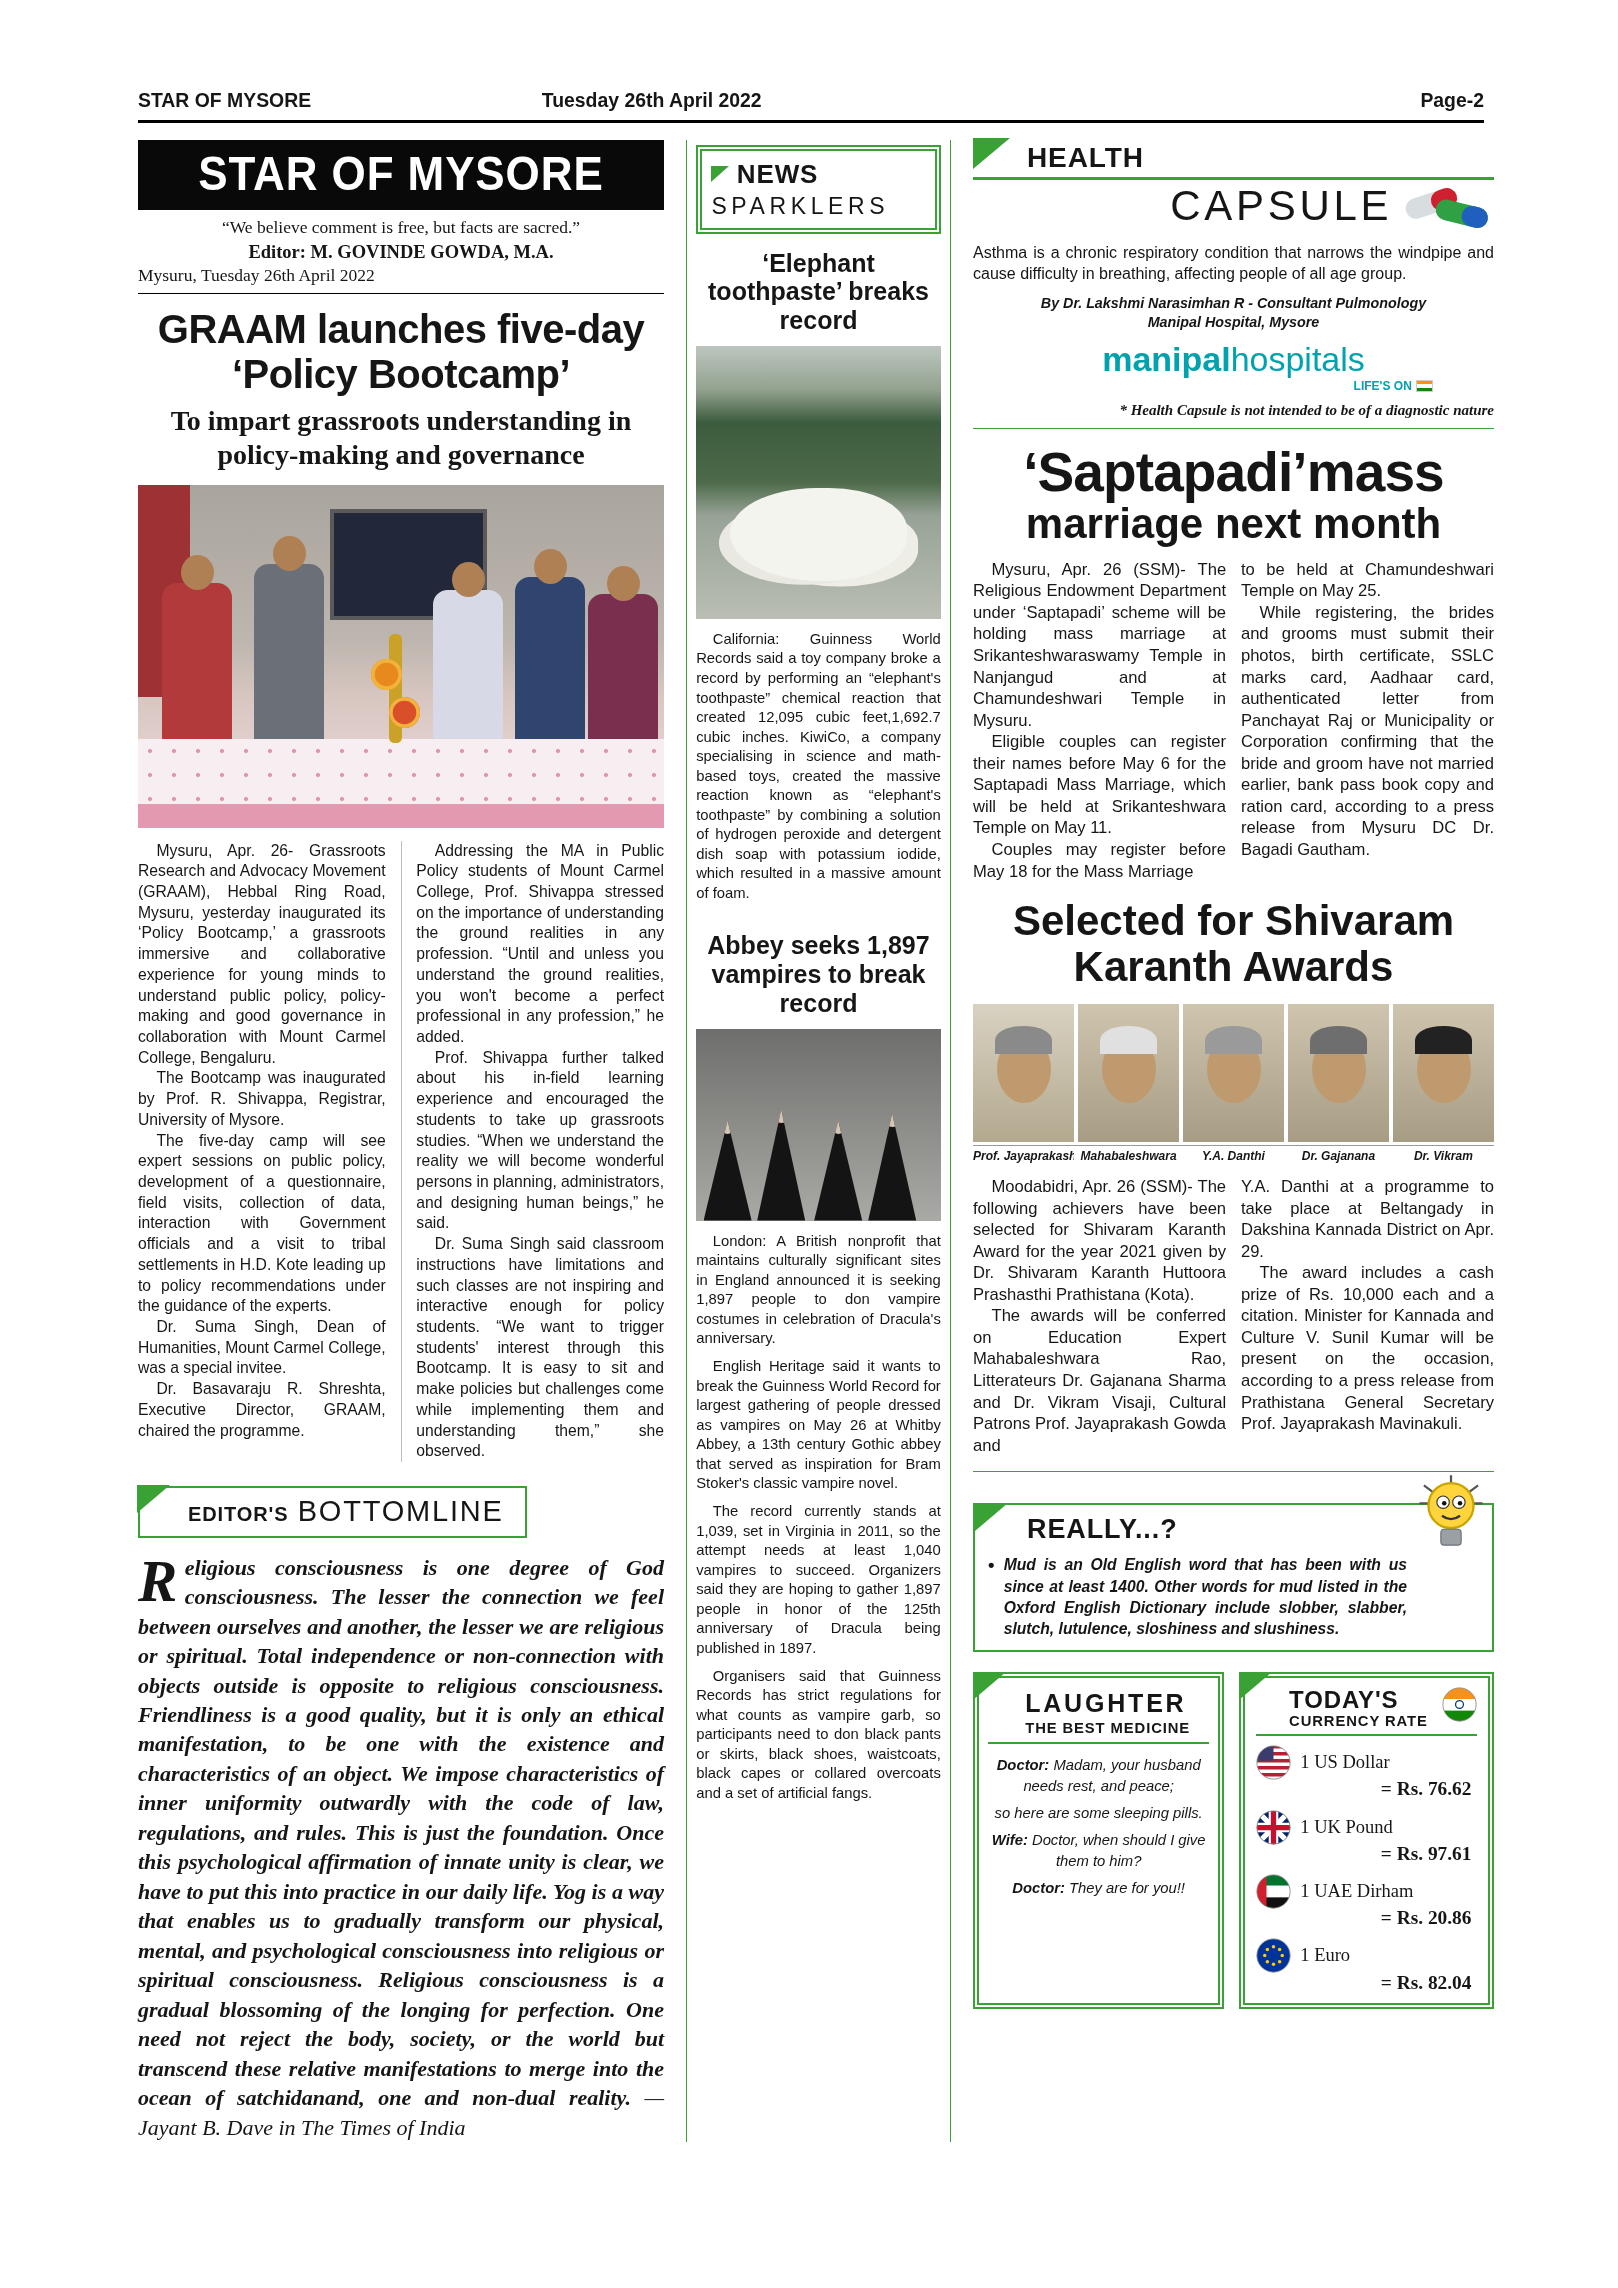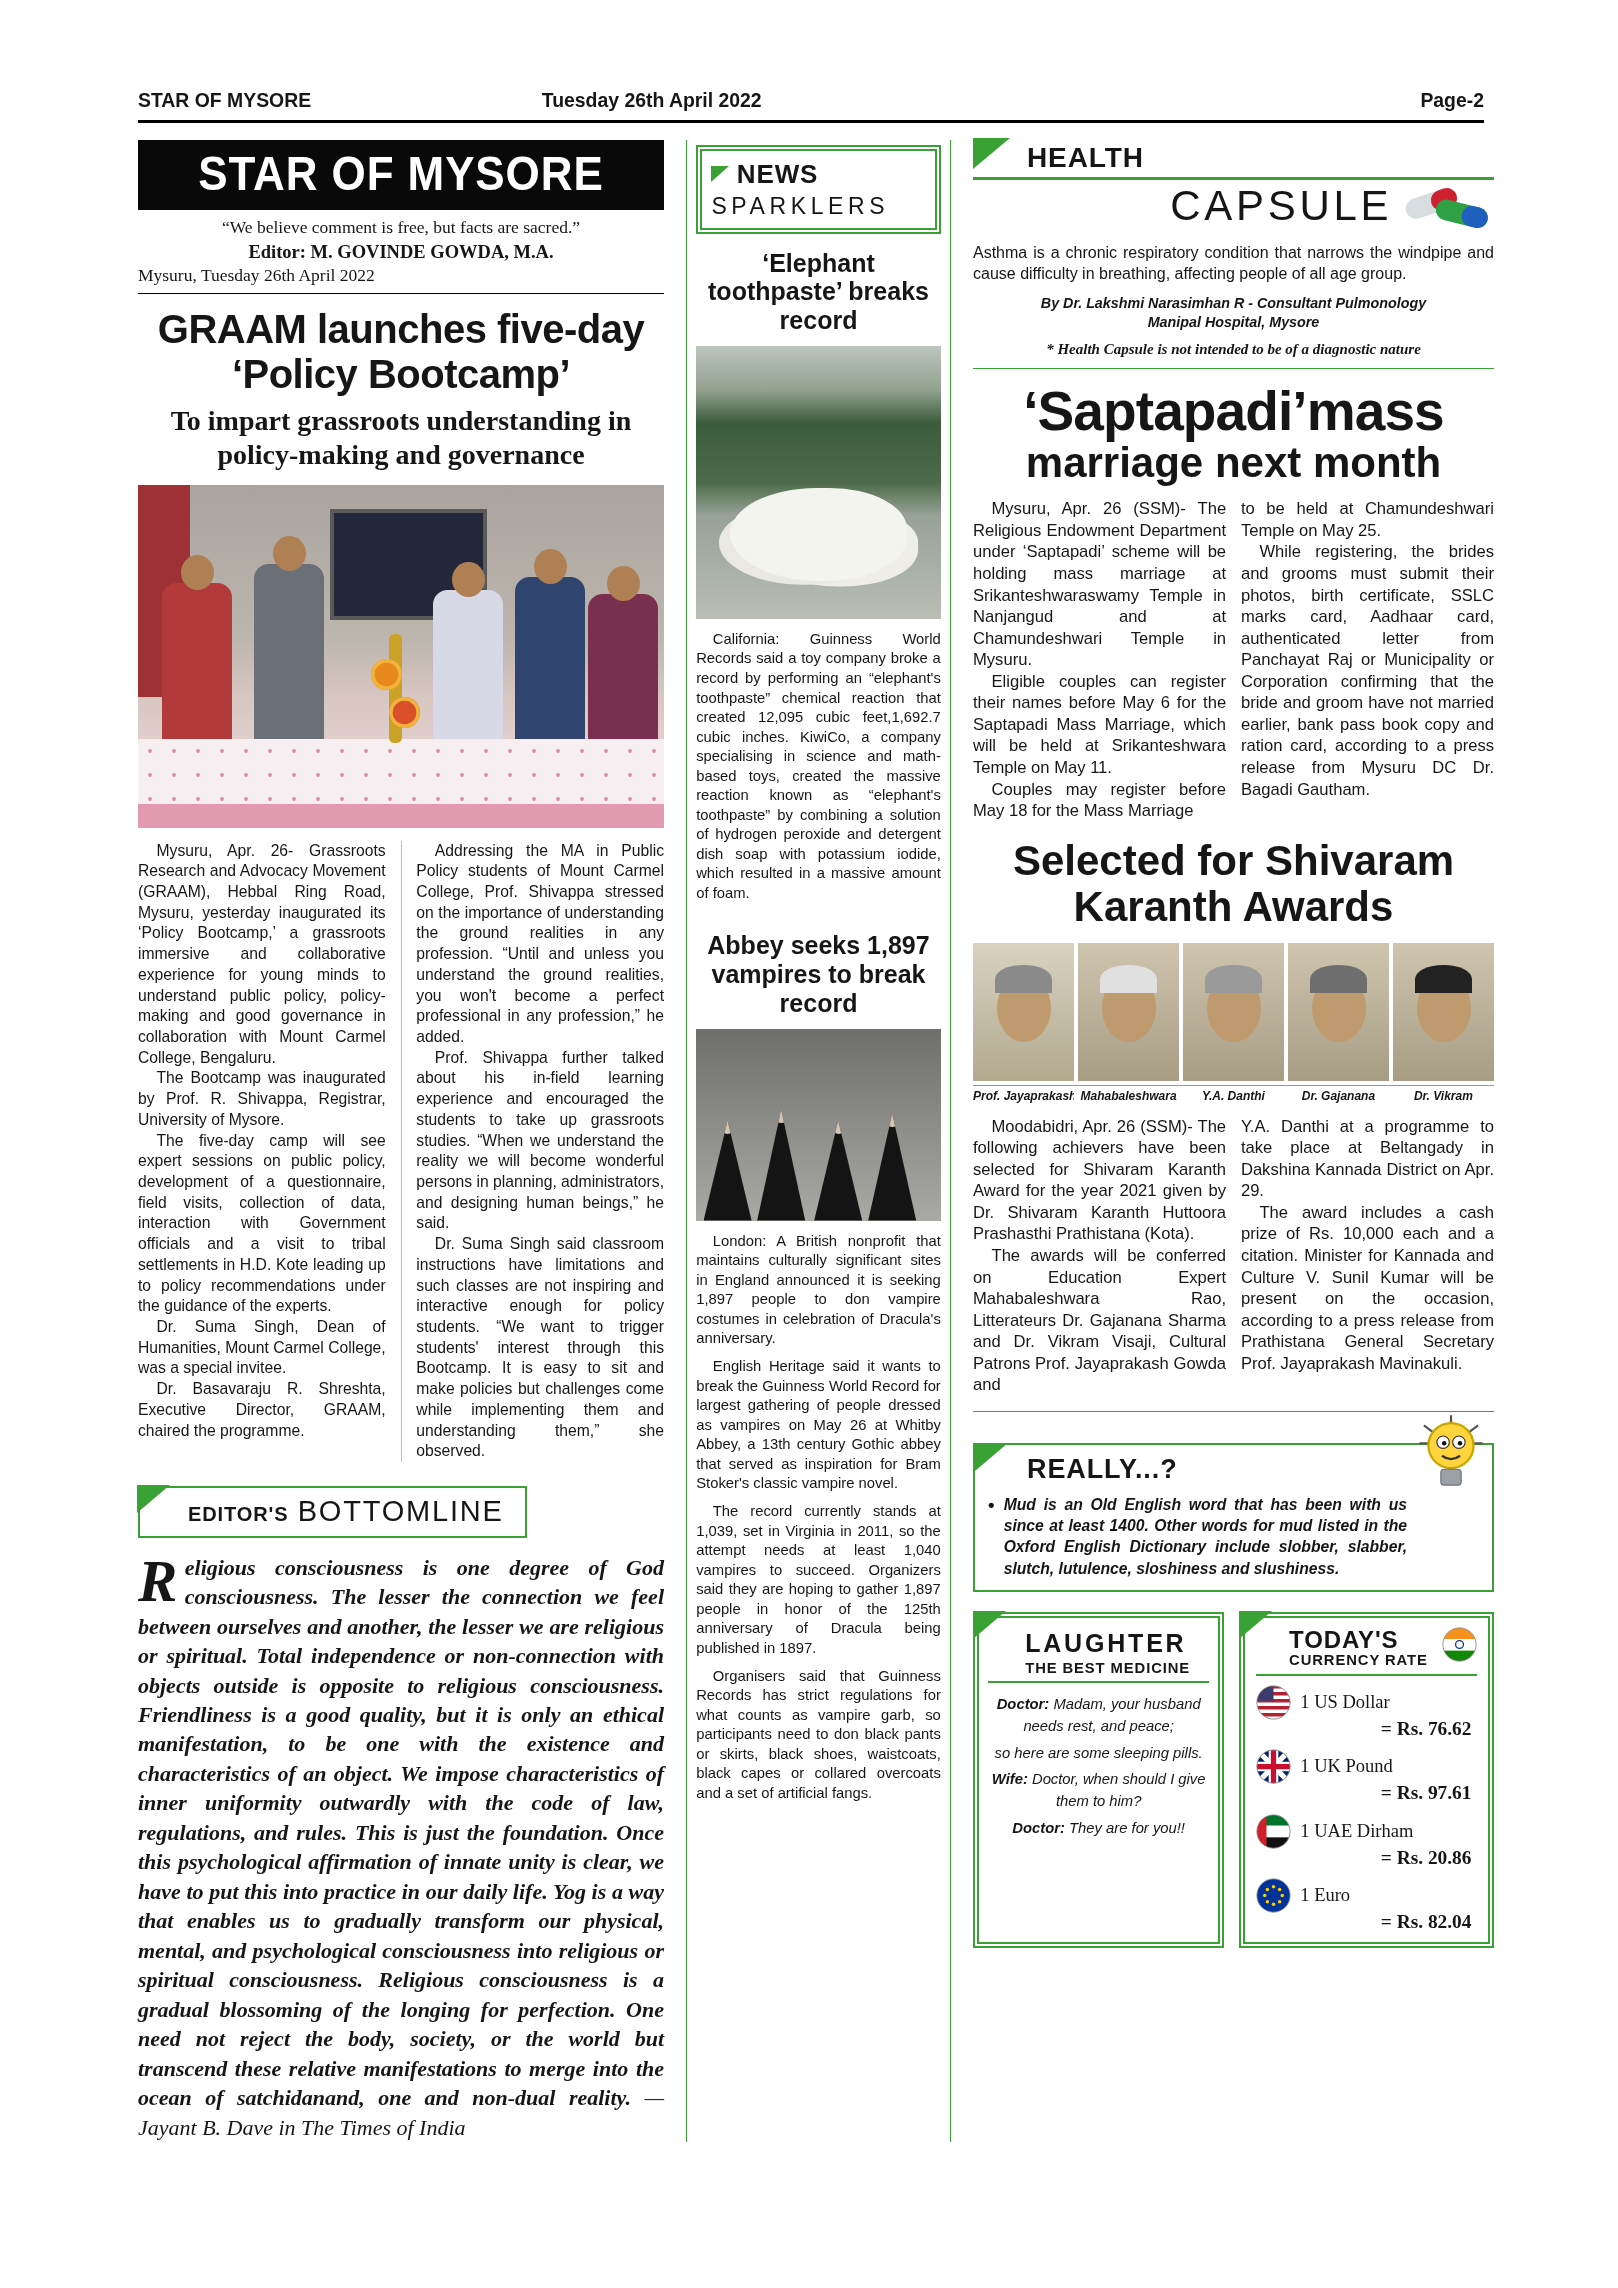--- a/index.html
+++ b/index.html
@@ -97,21 +97,21 @@
   .hc-caprow{display:flex;align-items:center;justify-content:flex-end;gap:11px;margin-top:-1.8px;padding-right:1.8px;}
   .hc-capsule{font-size:42px;letter-spacing:3.7px;}
   .capsule-svg{width:89px;height:55px;}
   .hc-body{font-size:16px;line-height:1.3;text-align:justify;margin-top:9.2px;}
   .hc-byline{font-size:14.3px;font-weight:bold;font-style:italic;text-align:center;margin-top:9.2px;line-height:1.35;}
   .manipal{display:flex;flex-direction:column;align-items:center;margin-top:7.4px;}
   .manipal-word{font-size:34px;color:#00a3ad;}
   .mw-bold{font-weight:bold;}
   .mw-light{font-weight:normal;}
   .mh-tag{align-self:flex-end;margin-right:61px;font-size:12px;font-weight:bold;color:#00a3ad;display:flex;align-items:center;gap:4.6px;}
-  .hc-disclaimer{font-family:"Liberation Serif",serif;font-style:italic;font-weight:bold;font-size:15px;text-align:center;margin-top:9.2px;border-bottom:1.8px solid var(--green);padding-bottom:9.2px;}
+  .hc-disclaimer{font-family:"Liberation Serif",serif;font-style:italic;font-weight:bold;font-size:15px;text-align:right;margin-top:9.2px;border-bottom:1.8px solid var(--green);padding-bottom:9.2px;}
 
   
   .sap-h1{text-align:center;font-size:55px;font-weight:bold;letter-spacing:-0.9px;margin-top:14.8px;line-height:1.02;}
   .sap-h2{text-align:center;font-size:42px;font-weight:bold;margin-top:1.8px;line-height:1.05;}
   .sap-story{margin-top:13px;}
 
   
   .kar-h{text-align:center;font-size:42px;font-weight:bold;line-height:1.1;margin-top:16px;}
   .kar-photos{display:flex;gap:3.7px;margin-top:13px;}
   .kar-face{flex:1;height:138px;position:relative;background:linear-gradient(180deg,#cfc4ae,#a79c84);overflow:hidden;}
@@ -287,20 +287,29 @@
           </svg>
         </div>
       </div>
 
       <p class="hc-body">Asthma is a chronic respiratory condition that narrows the windpipe and cause difficulty in breathing, affecting people of all age group.</p>
       <p class="hc-byline">
         <span>By Dr. Lakshmi Narasimhan R - Consultant Pulmonology</span><br>
         <span>Manipal Hospital, Mysore</span>
       </p>
 
+      <div class="manipal">
+        <div class="manipal-word">
+          <span class="mw-bold">manipal</span><span class="mw-light">hospitals</span>
+        </div>
+        <div class="mh-tag">
+          <span>LIFE'S ON</span>
+          <span class="india-flag"></span>
+        </div>
+      </div>
 
       <p class="hc-disclaimer">* Health Capsule is not intended to be of a diagnostic nature</p>
 
       <h2 class="sap-h1">‘Saptapadi’mass</h2>
       <h2 class="sap-h2">marriage next month</h2>
 
       <div class="story-cols body18 sap-story">
         <div class="scol">
           <p>Mysuru, Apr. 26 (SSM)- The Religious Endowment Department under ‘Saptapadi’ scheme will be holding mass marriage at Srikanteshwaraswamy Temple in Nanjangud and at Chamundeshwari Temple in Mysuru.</p>
           <p>Eligible couples can register their names before May 6 for the Saptapadi Mass Marriage, which will be held at Srikanteshwara Temple on May 11.</p>

